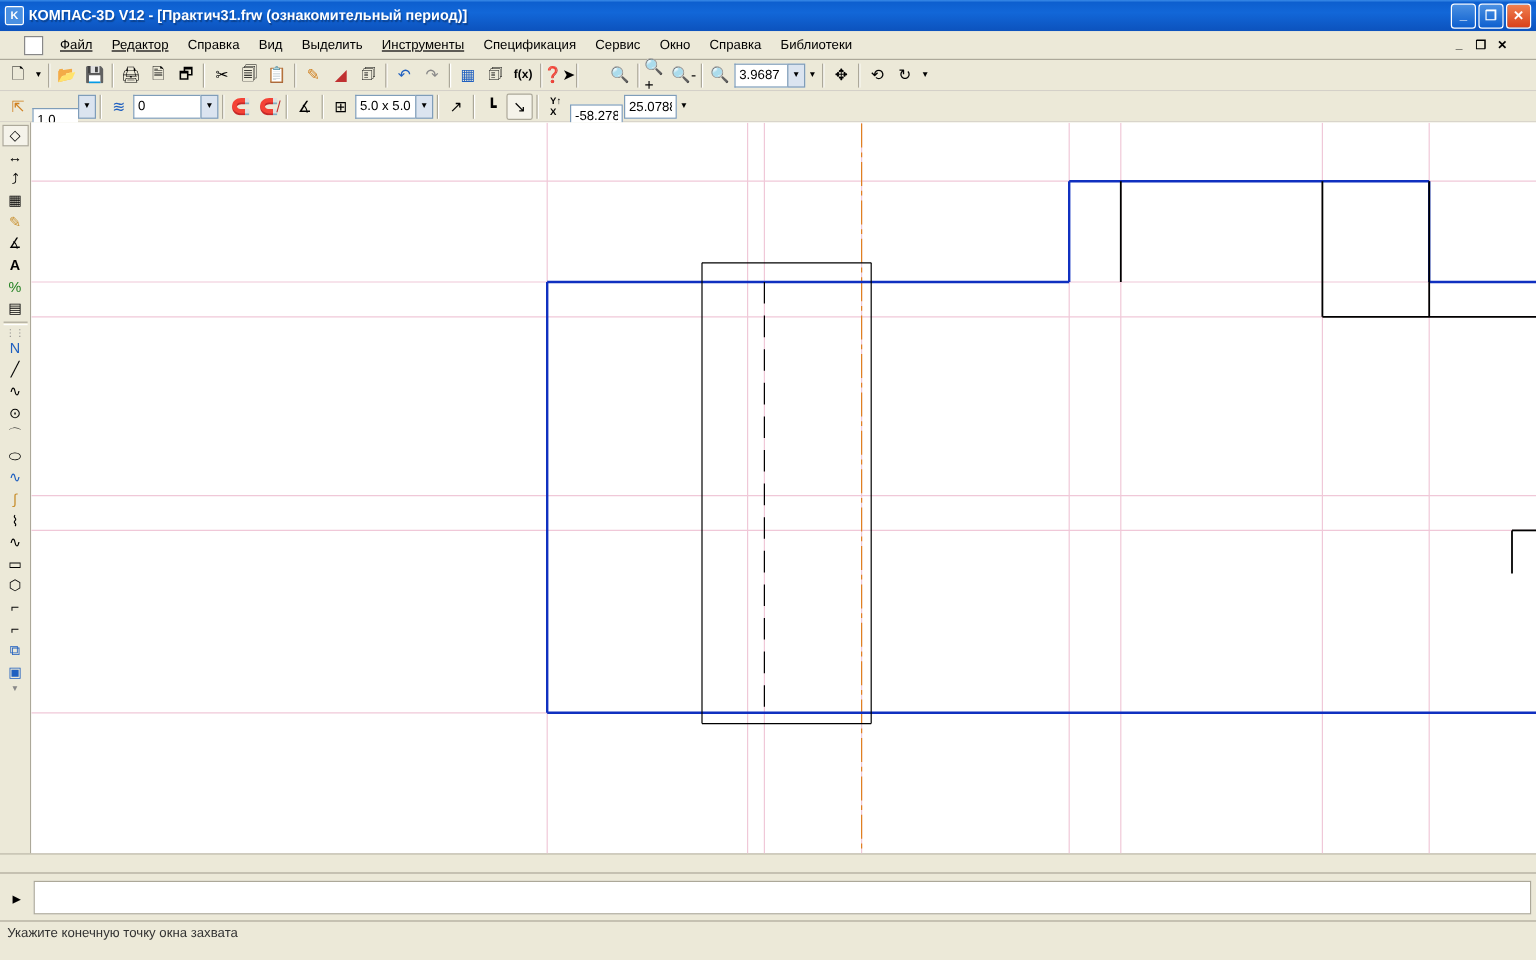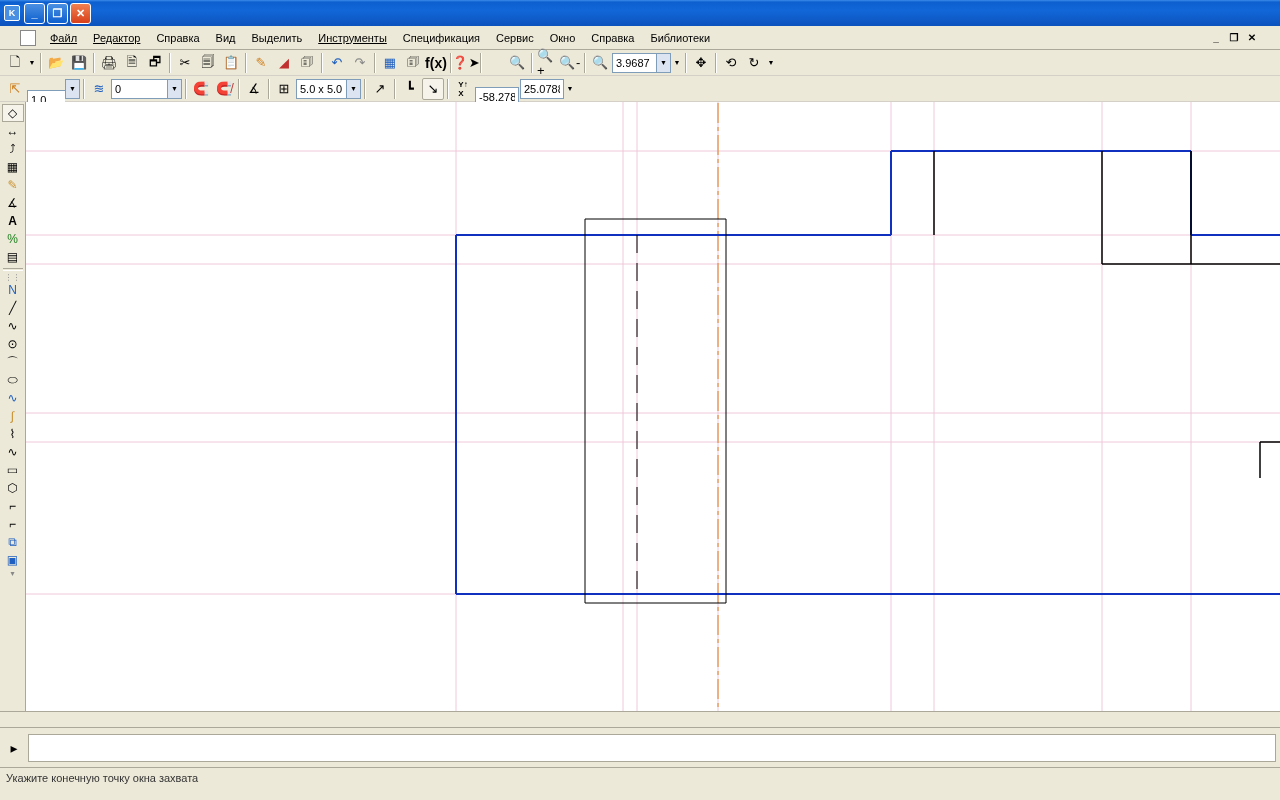--- a/index.html
+++ b/index.html
@@ -45,20 +45,21 @@
 .bottom-panel .bp-btn { width: 20px; height: 28px; display: flex; align-items: center; justify-content: center; font-size: 14px; cursor: pointer; }
 .bottom-panel .bp-input { flex: 1; height: 28px; background: #fff; border: 1px solid #aca899; margin-left: 4px; }
 
 .statusbar { height: 20px; background: #ece9d8; border-top: 1px solid #aca899; display: flex; align-items: flex-end; padding: 16px 6px; color: #333; }
 </style>
 </head>
 <body>
 
 <div class="titlebar">
   <div class="app-icon">K</div>
+  <div class="title-text">КОМПАС-3D V12 - [Практич31.frw  (ознакомительный период)]</div>
   <div class="win-buttons">
     <div class="win-btn min">_</div>
     <div class="win-btn max">❐</div>
     <div class="win-btn close">✕</div>
   </div>
 </div>
 
 <div class="menubar">
   <span class="doc-icon"></span>
   <div class="menu-item"><span class="ul">Файл</span></div>
@@ -96,21 +97,21 @@
   <div class="tb-sep"></div>
   <div class="tb-btn" style="color:#d08020">✎</div>
   <div class="tb-btn" style="color:#c03030">◢</div>
   <div class="tb-btn">🗊</div>
   <div class="tb-sep"></div>
   <div class="tb-btn" style="color:#2060c0">↶</div>
   <div class="tb-btn" style="color:#888">↷</div>
   <div class="tb-sep"></div>
   <div class="tb-btn" style="color:#2060c0">▦</div>
   <div class="tb-btn">🗊</div>
-  <div class="tb-btn" style="font-weight:bold;font-size:14px">f(x)</div>
+  <div class="tb-btn" style="font-weight:bold;font-size:10px">f(x)</div>
   <div class="tb-sep"></div>
   <div class="tb-btn">❓➤</div>
   <div class="tb-sep"></div>
   <div style="width:20px"></div>
   <div class="tb-btn">🔍</div>
   <div class="tb-sep"></div>
   <div class="tb-btn">🔍+</div>
   <div class="tb-btn">🔍-</div>
   <div class="tb-sep"></div>
   <div class="tb-btn">🔍</div>

